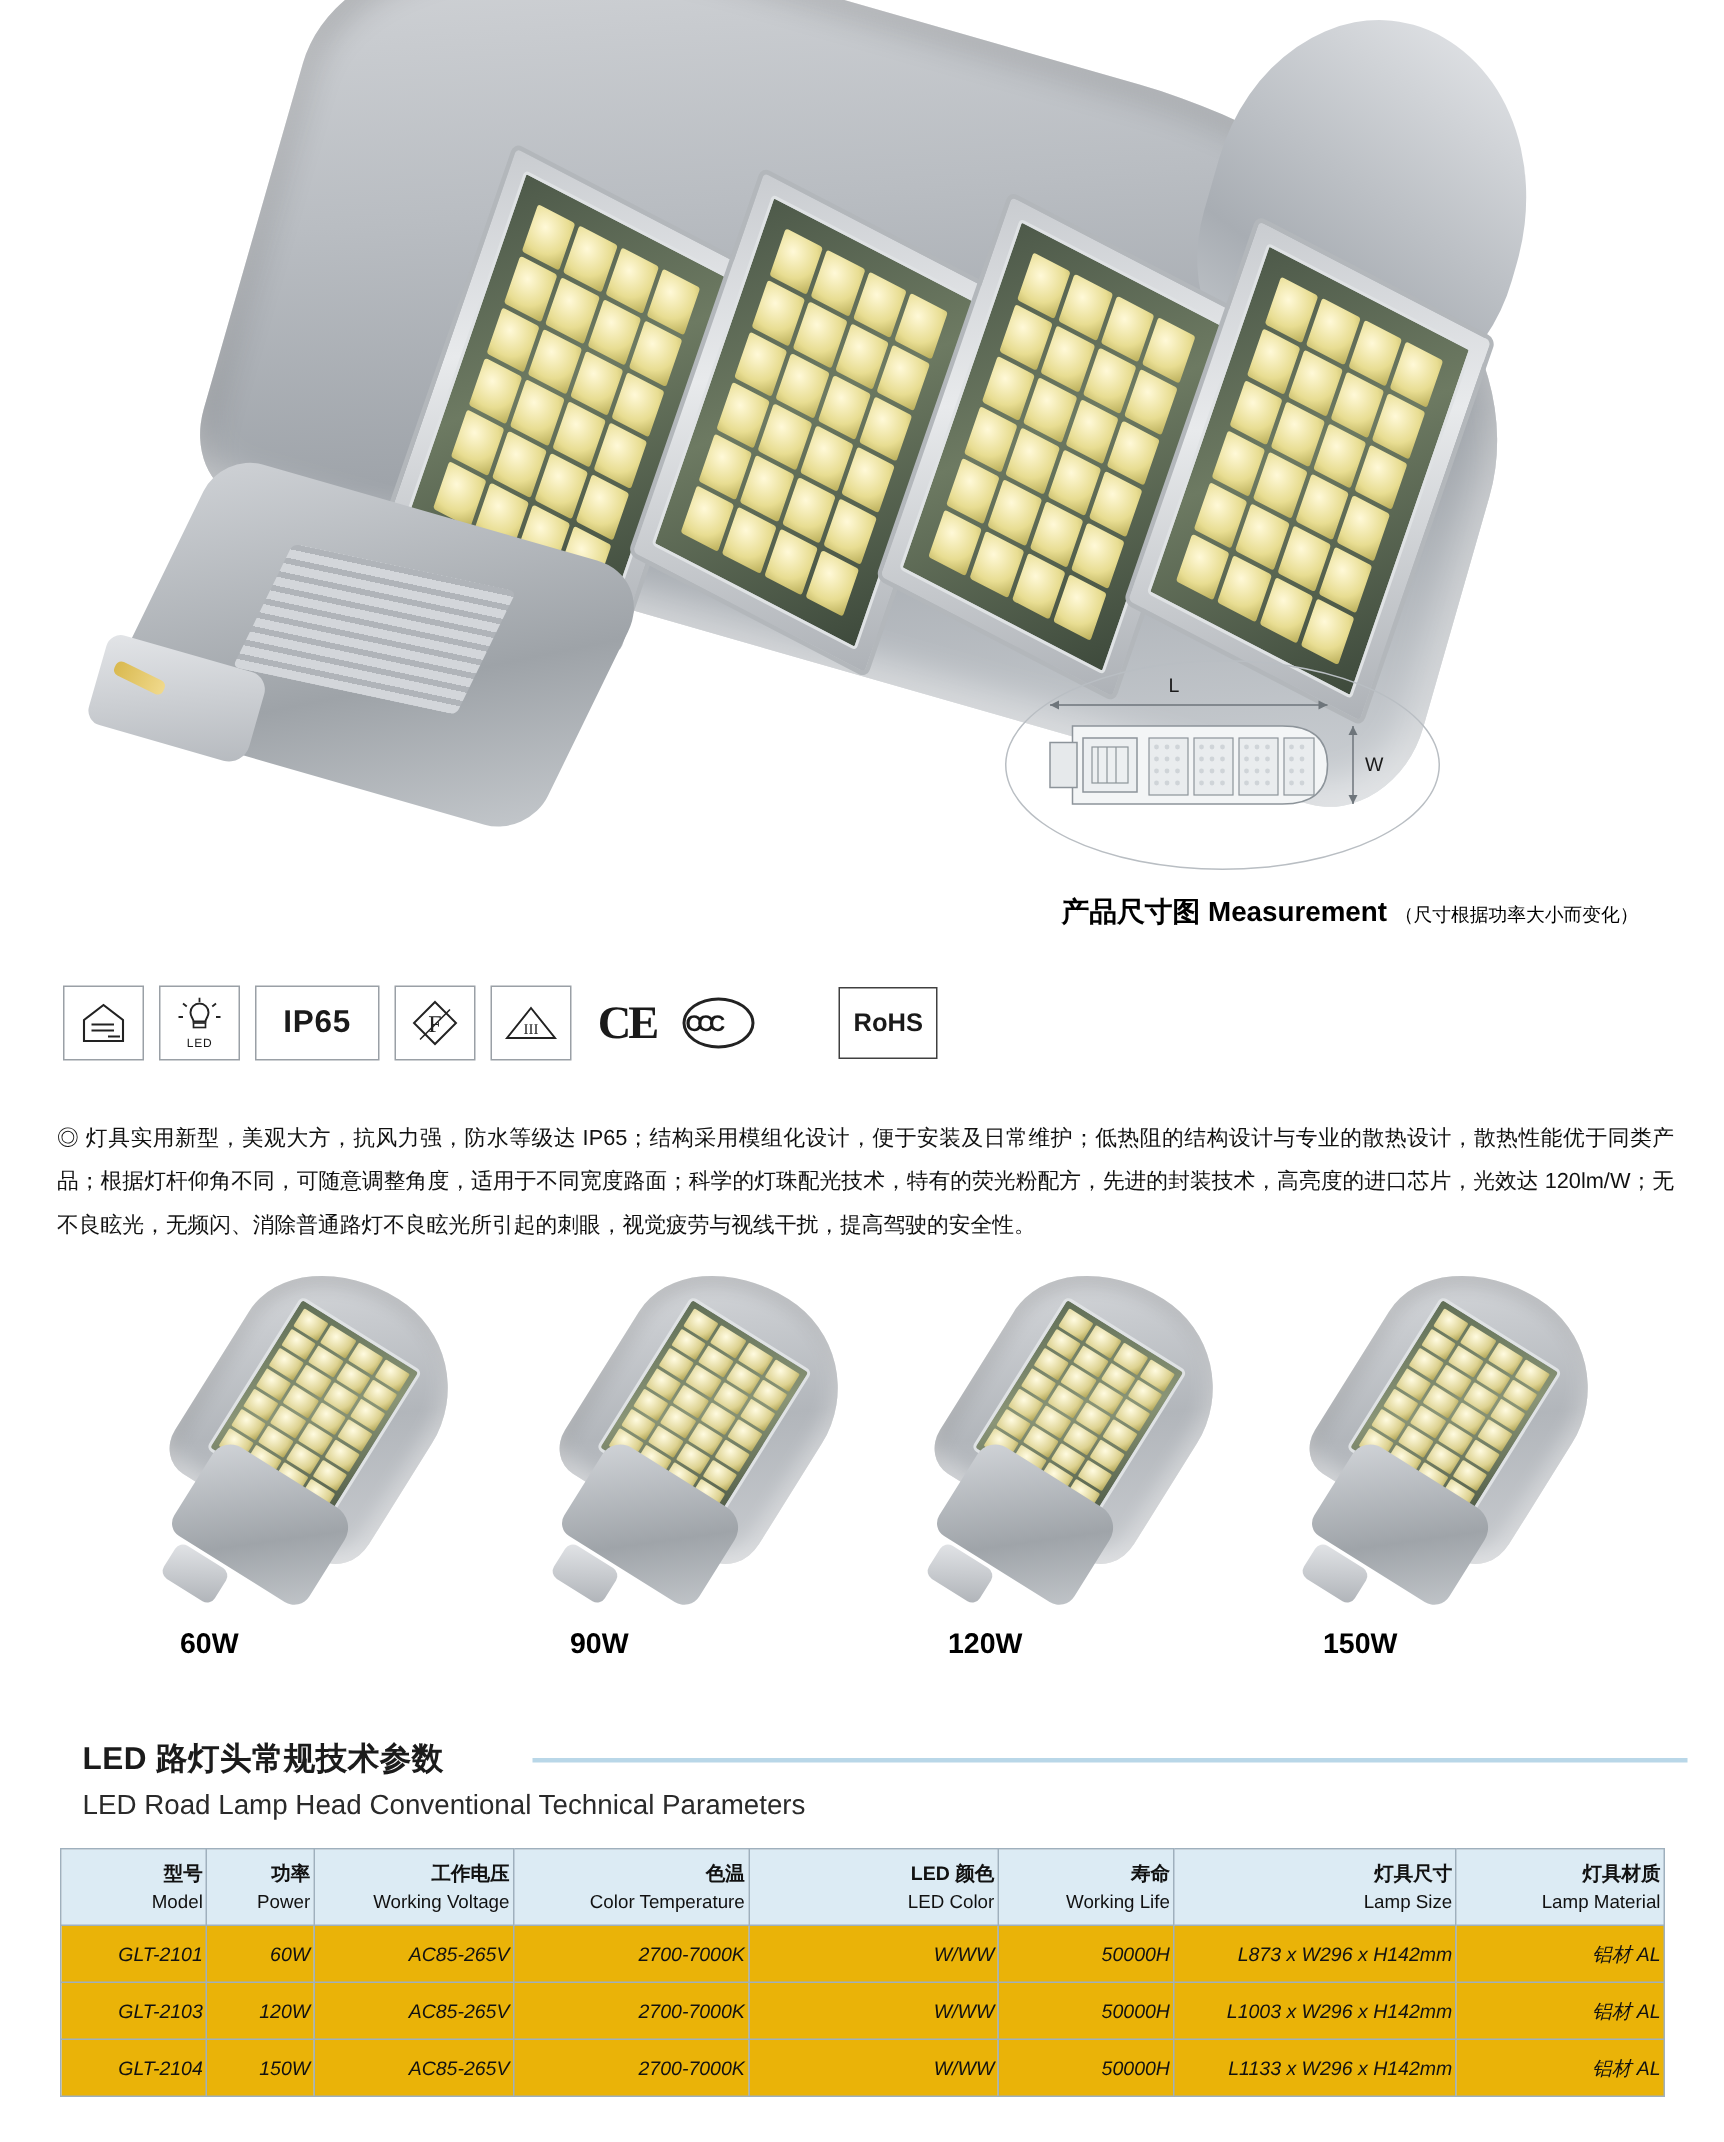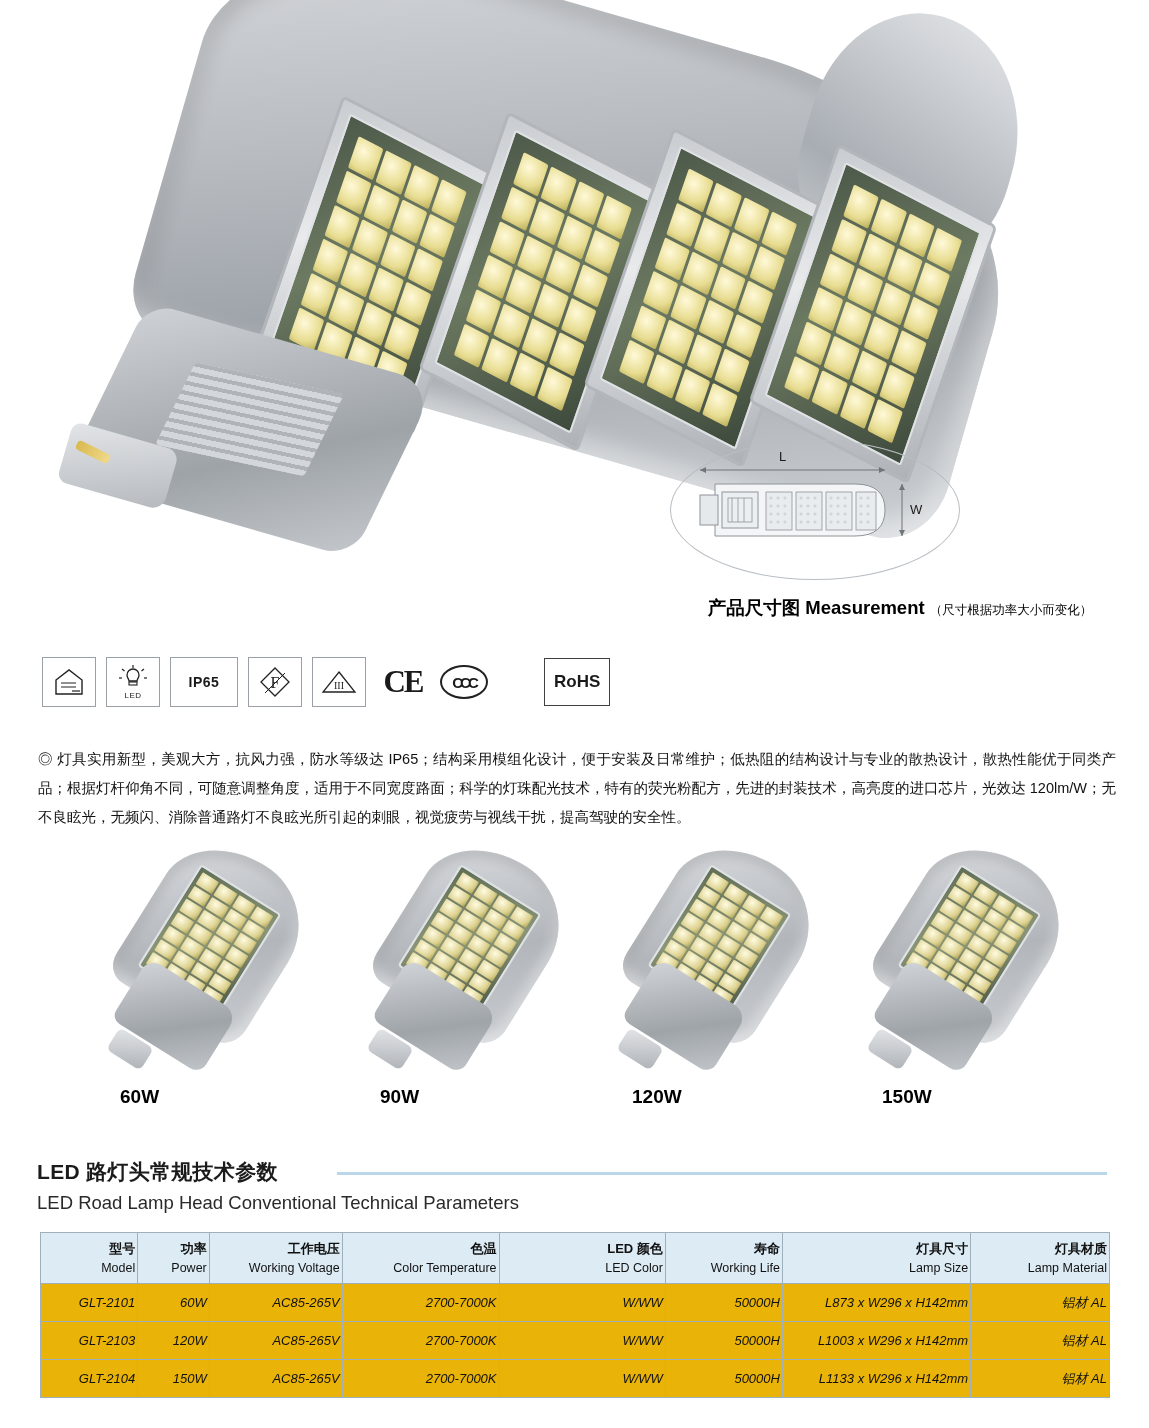--- a/index.html
+++ b/index.html
@@ -157,31 +157,31 @@
   .cert-box {
     width: 54px; height: 50px;
     border: 1px solid #9aa0a6;
     display: flex;
     flex-direction: column;
     align-items: center;
     justify-content: center;
     font-size: 9px;
     background: #fff;
   }
-  .cert-box.wide { width: 68px; font-size: 14px; font-weight: bold; letter-spacing: .5px; }
+  .cert-box.wide { width: 83px; font-size: 21px; font-weight: bold; letter-spacing: .5px; }
   .cert-flat {
     display: flex; align-items: center; justify-content: center;
     font-size: 31px; font-weight: bold; letter-spacing: -2px;
     font-family: "Liberation Serif", serif;
   }
   .cert-ccc {
     width: 48px; height: 34px;
     border: 2px solid #222;
     border-radius: 50%;
-    display: flex; align-items: center; justify-content: center;
+    display: flex; align-items: center; 
     font-size: 15px; font-weight: bold; letter-spacing: -3px;
   }
   .cert-rohs {
     font-size: 17px; font-weight: bold;
     border: 1px solid #404040;
     padding: 13px 9px;
     margin-left: 46px;
   }
   .icon-svg { display: block; }
 
@@ -268,21 +268,21 @@
     color: #000;
   }
   .v1 .variant-label { text-align: left; padding-left: 40px; }
   .v2 .variant-label { text-align: left; padding-left: 40px; }
   .v3 .variant-label { text-align: left; padding-left: 42px; }
   .v4 .variant-label { text-align: left; padding-left: 42px; }
 
   
   .section-title {
     position: absolute;
-    left: 37px; top: 1158px;
+    left: 55px; top: 1158px;
     width: 1070px;
   }
   .section-title .cn {
     font-size: 21px;
     font-weight: bold;
     color: #1b1b1b;
     display: inline-block;
     letter-spacing: .3px;
   }
   .section-title .rule {

